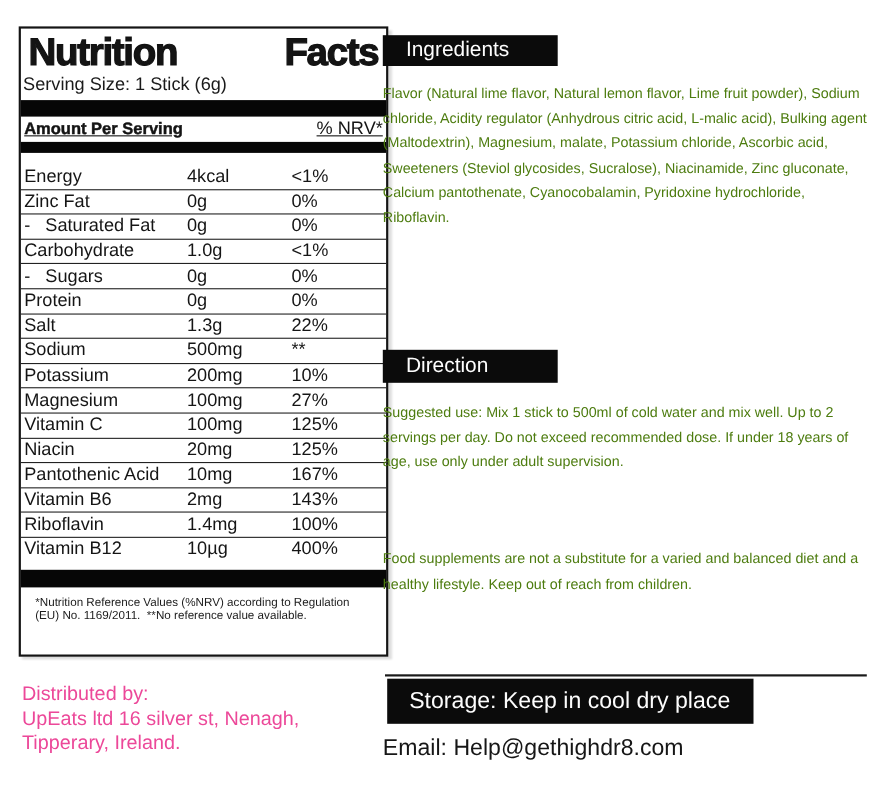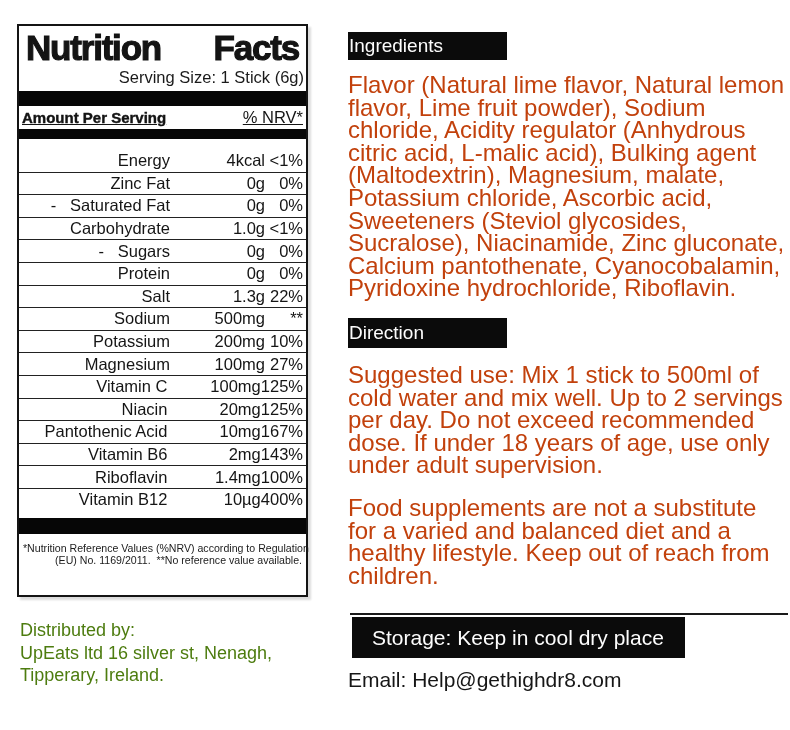--- a/index.html
+++ b/index.html
@@ -1,58 +1,58 @@
 <!DOCTYPE html>
 <html><head>
 <meta charset="utf-8">
 <style>
   * { margin:0; padding:0; box-sizing:border-box; }
   html,body { width:790px; height:730px; background:#ffffff; overflow:hidden;
               font-family:"Liberation Sans", sans-serif; color:#141414; }
   .stage { position:relative; width:790px; height:730px; background:#fff; }
 
   
-  .nf-panel { position:absolute; left:17px; top:24px; width:291px; height:573px;
+  .nf-panel { position:absolute; left:17px; top:24px; width:336px; height:573px;
               border:2px solid #141414; background:#fff;
-              box-shadow:3px 3px 2px rgba(0,0,0,0.14);text-align:right; }
+              box-shadow:3px 3px 2px rgba(0,0,0,0.14); }
   .nf-title { display:flex; justify-content:space-between; align-items:baseline;
               padding:3px 7px 0 7px; font-size:35px; font-weight:bold;
               letter-spacing:-1.2px; line-height:38px;
               -webkit-text-stroke:1.1px #111; }
   .nf-serving { font-size:16.5px; line-height:20px; padding:0 2px; color:#1a1a1a; }
   .nf-bar { background:#060606; width:100%; }
   .bar-thick { height:15px; margin-top:4px; }
   .bar-mid { height:10px; }
   .bar-footer { height:16px; margin-top:7px; }
   .nf-headrow { display:flex; justify-content:space-between; align-items:center;
                 height:23px; padding:0 3px;text-decoration:underline; }
   .nf-headrow .amount-head { font-size:15px; font-weight:bold; -webkit-text-stroke:0.4px #111; }
   .nf-headrow .nrv-head { font-size:16.5px; }
   .nf-rows { margin-top:10px; }
   .nf-row { display:flex; align-items:center; height:22.6px; padding:0 3px;
             font-size:16.5px; color:#151515; }
   .nf-row + .nf-row { border-top:1px solid #222; }
   .nf-row .c-label { width:148px; white-space:pre; overflow:hidden; }
   .nf-row .c-amount { width:95px; }
   .nf-row .c-nrv { flex:1; }
-  .nf-footnote { margin-top:8px; padding:0 4px; font-size:10.6px; line-height:12.8px;
+  .nf-footnote { margin-top:8px; padding:0 13px; font-size:10.6px; line-height:12.8px;
                  color:#1b1b1b; }
   .nf-footnote div { white-space:pre; }
 
   
   .distributed { position:absolute; left:20px; top:619px; font-size:18px;
-                 line-height:22.5px; color:#4d7c0f; }
+                 line-height:22.5px; color:#ec4899; }
 
   
   .head-box { position:absolute; background:#0b0b0b; color:#fdfdfd;
-              font-size:19px; display:flex; align-items:center; padding-left:1px; }
+              font-size:19px; display:flex; align-items:center; padding-left:21px; }
   .ing-head { left:348px; top:32px; width:159px; height:28px; }
   .dir-head { left:348px; top:318px; width:159px; height:30px; }
-  .body-text { position:absolute; left:348px; width:442px; font-size:24px;
-               line-height:22.6px; color:#c2410c; }
+  .body-text { position:absolute; left:348px; width:442px; font-size:13px;
+               line-height:22.6px; color:#4d7c0f; }
   .ing-text { top:74px; }
   .dir-text1 { top:364px; }
   .dir-text2 { top:497px; }
   .thin-rule { position:absolute; left:350px; top:613px; width:438px; height:2px;
                background:#1a1a1a; }
   .storage-box { position:absolute; left:352px; top:617px; width:333px; height:41px;
                  background:#0b0b0b; color:#fdfdfd; font-size:21px;
                  display:flex; align-items:center; padding-left:20px; }
   .email-line { position:absolute; left:348px; top:668px; font-size:21px;
                 color:#161616; }

